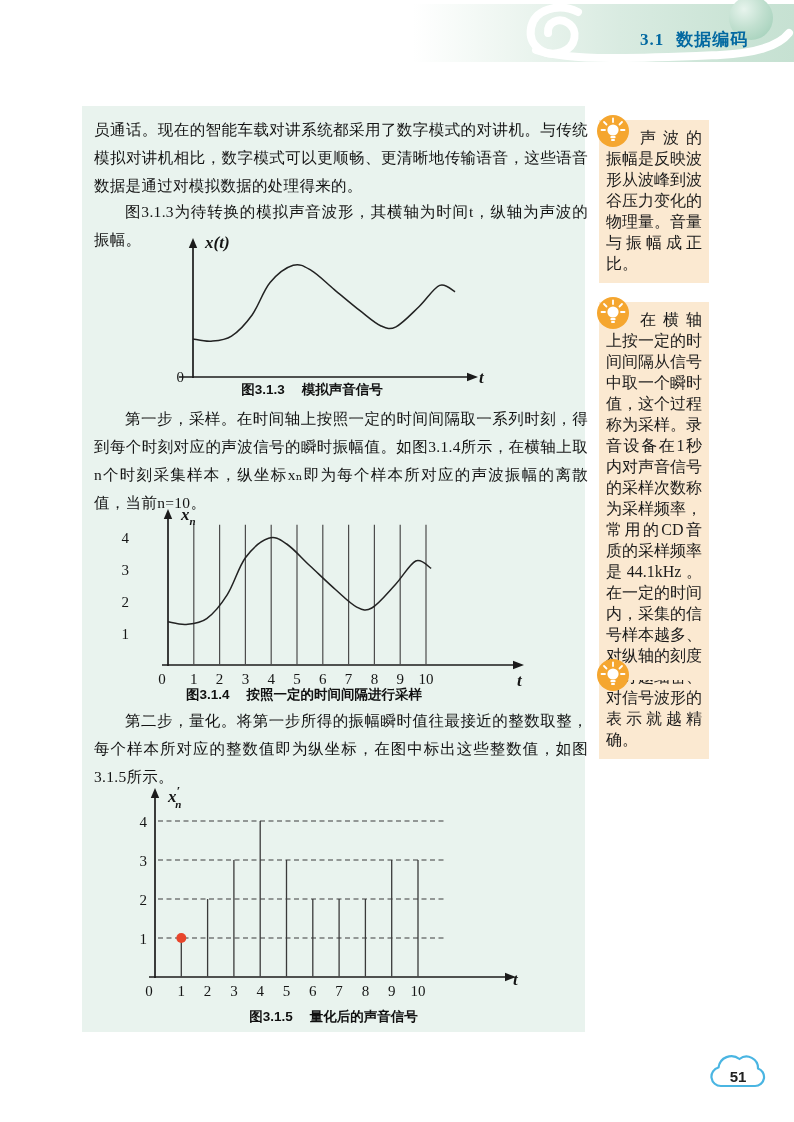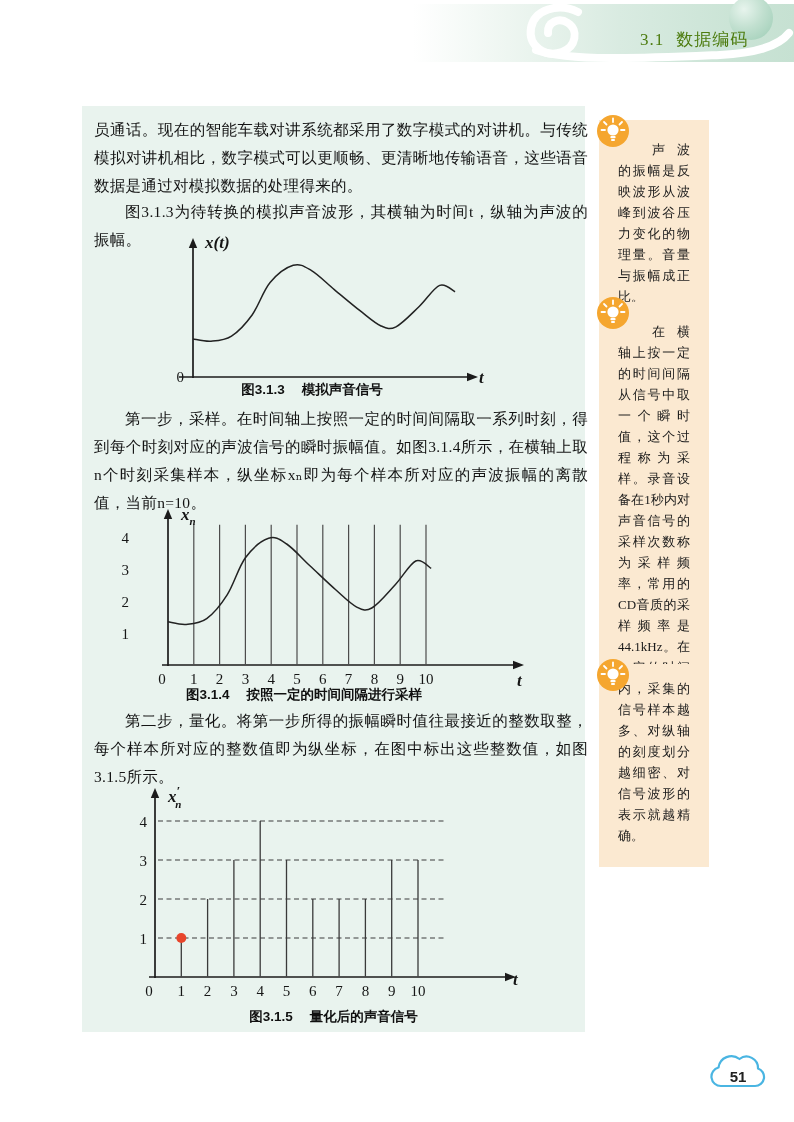--- a/index.html
+++ b/index.html
@@ -6,21 +6,21 @@
   body{width:794px;height:1122px;position:relative;background:#ffffff;
        font-family:"Liberation Serif","DejaVu Serif",serif;overflow:hidden;}
 
   
   .header-band{position:absolute;left:0;top:4px;width:794px;height:58px;
     background:linear-gradient(90deg,#ffffff 0%,#ffffff 52%,#eef6f1 64%,#d9ebe1 78%,#cbe4d6 92%,#c6e1d2 100%);}
   .header-swirl{position:absolute;left:500px;top:0;width:294px;height:70px;}
   .header-sphere{position:absolute;left:729px;top:-4px;width:44px;height:44px;border-radius:50%;
     background:radial-gradient(circle at 34% 30%,#e7f4ed 0%,#c2e0d0 45%,#9bccb4 100%);}
   .header-title{position:absolute;left:640px;top:28px;width:146px;text-align:left;
-    font-weight:normal;font-size:17px;color:#4d7c0f;letter-spacing:1px;white-space:nowrap;}
+    font-weight:bold;font-size:17px;color:#0369a1;letter-spacing:1px;white-space:nowrap;}
   .header-title .sec-no{margin-right:12px;}
 
   
   .content-bg{position:absolute;left:82px;top:106px;width:503px;height:926px;background:#e9f3ee;}
   .para{position:absolute;left:86px;width:494px;font-size:15.5px;line-height:28px;
     color:#141414;text-align:justify;margin:8px;letter-spacing:0.3px;}
   .para.indent{text-indent:2em;}
 
   
   .fig{position:absolute;}
@@ -29,21 +29,21 @@
     font-weight:bold;font-size:13.5px;color:#101010;}
   .caption span{display:inline-block;}
   .caption .cap-label{margin-right:13px;}
   text.tick{font:15px "Liberation Serif",serif;fill:#161616;}
   text.varlab{font-style:italic;font-weight:bold;font-size:17px;
     font-family:"Liberation Serif",serif;fill:#141414;}
 
   
   .tip{position:absolute;left:599px;width:110px;background:#fbe9d1;box-sizing:border-box;
     padding:7px 7px 9px 7px;}
-  .tip p{margin:12px;font-size:13px;line-height:21px;color:#1b1b1b;text-align:justify;
+  .tip p{margin:0;font-size:16px;line-height:21px;color:#1b1b1b;text-align:justify;
     text-indent:34px;}
   .tip-icon{position:absolute;left:-4px;top:-7px;width:36px;height:36px;}
 
   
   .cloud{position:absolute;left:706px;top:1048px;width:64px;height:46px;}
   .cloud .num{position:absolute;left:0;top:20px;width:64px;text-align:center;
     font-family:"Liberation Sans","DejaVu Sans",sans-serif;font-weight:bold;
     font-size:15px;color:#222;}
 </style>
 </head>

